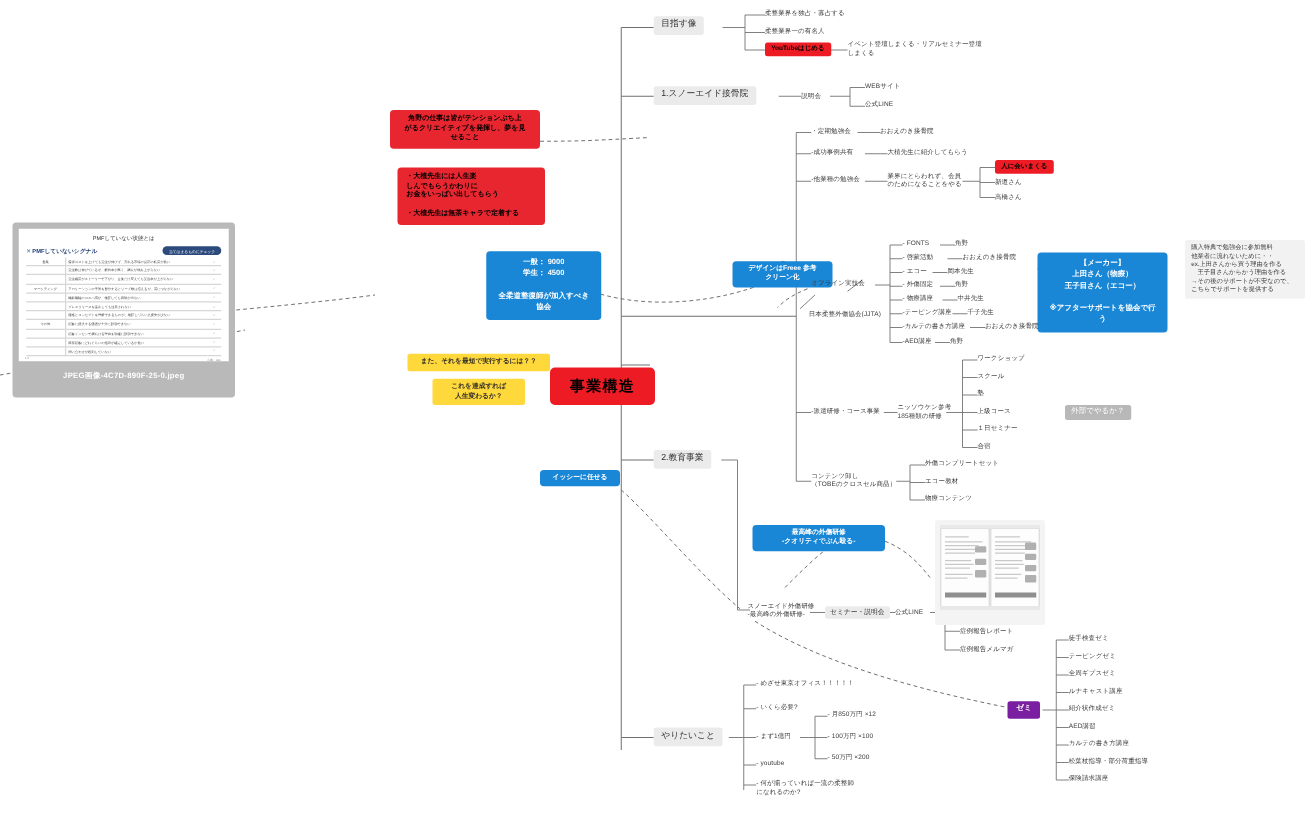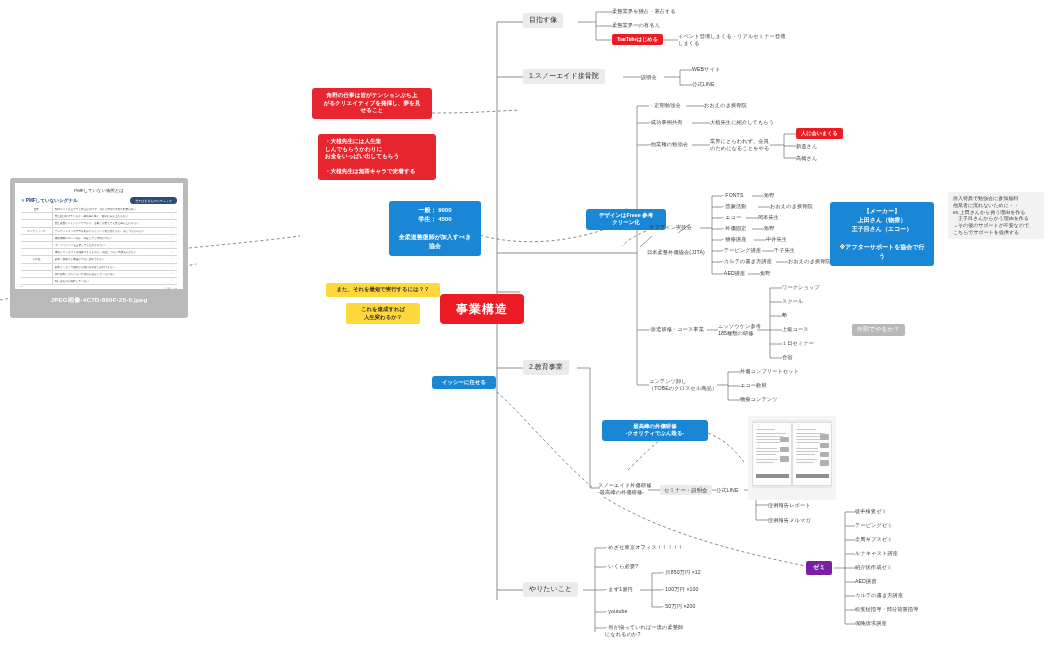--- a/index.html
+++ b/index.html
@@ -46,28 +46,27 @@
     border-radius:2px;
     padding:3px 5px;
     font-size:5px;
     color:#3a3a3a;
     line-height:1.35;
   }
 
   
   .red{
     background:#ed1c24;
-    color:#ffffff;
+    color:#000000;
     border-radius:3px;
     padding:3px 6px;
     font-size:5.6px;
     font-weight:bold;
     text-align:center;
     line-height:1.35;
-    font-family:Liberation Serif, serif;
   }
   .red.center-node{
     font-size:12px;
     padding:7px 16px;
     border-radius:4px;
     letter-spacing:1px;
   }
   .red.callout{
     background:#e8262f;
     padding:4px 7px;

